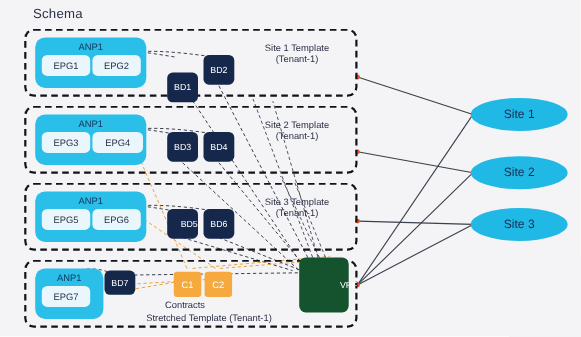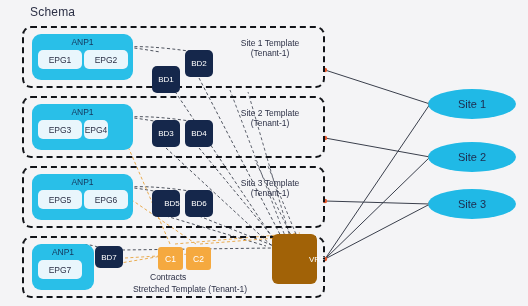--- a/index.html
+++ b/index.html
@@ -106,21 +106,21 @@
     position: absolute;
     font-size: 8.5px;
     color: #2b2f45;
     text-align: left;
   }
 
   
   #vrf-box {
     position: absolute;
     box-sizing: border-box;
-    background: #a16207;
+    background: #14532d;
     border-radius: 6px;
     display: flex;
     align-items: center;
     justify-content: center;
     font-size: 8px;
     color: #ffffff;
     padding-left: 45px;
   }
 
   
@@ -227,21 +227,21 @@
   <div class="bd-box" style="left:185px; top:50px; width:28px; height:27px;">BD2</div>
 
   <div class="template-box" style="left:22px; top:96px; width:303px; height:62px;"></div>
   <div class="template-label" style="left:215px; top:108px; width:110px;">Site 2 Template
 (Tenant-1)</div>
 
   <div class="anp-box" style="left:32px; top:104px; width:101px; height:46px;">
     <span class="anp-label">ANP1</span>
   </div>
   <div class="epg-box" style="left:38px; top:120px; width:44px; height:19px;">EPG3</div>
-  <div class="epg-box" style="left:84px; top:120px; width:24px; height:19px;">EPG4</div>
+  <div class="epg-box" style="left:84px; top:120px; width:46px; height:19px;">EPG4</div>
   <div class="bd-box" style="left:152px; top:120px; width:28px; height:27px;">BD3</div>
   <div class="bd-box" style="left:185px; top:120px; width:28px; height:27px;">BD4</div>
 
   <div class="template-box" style="left:22px; top:166px; width:303px; height:62px;"></div>
   <div class="template-label" style="left:215px; top:178px; width:110px;">Site 3 Template
 (Tenant-1)</div>
 
   <div class="anp-box" style="left:32px; top:174px; width:101px; height:46px;">
     <span class="anp-label">ANP1</span>
   </div>

